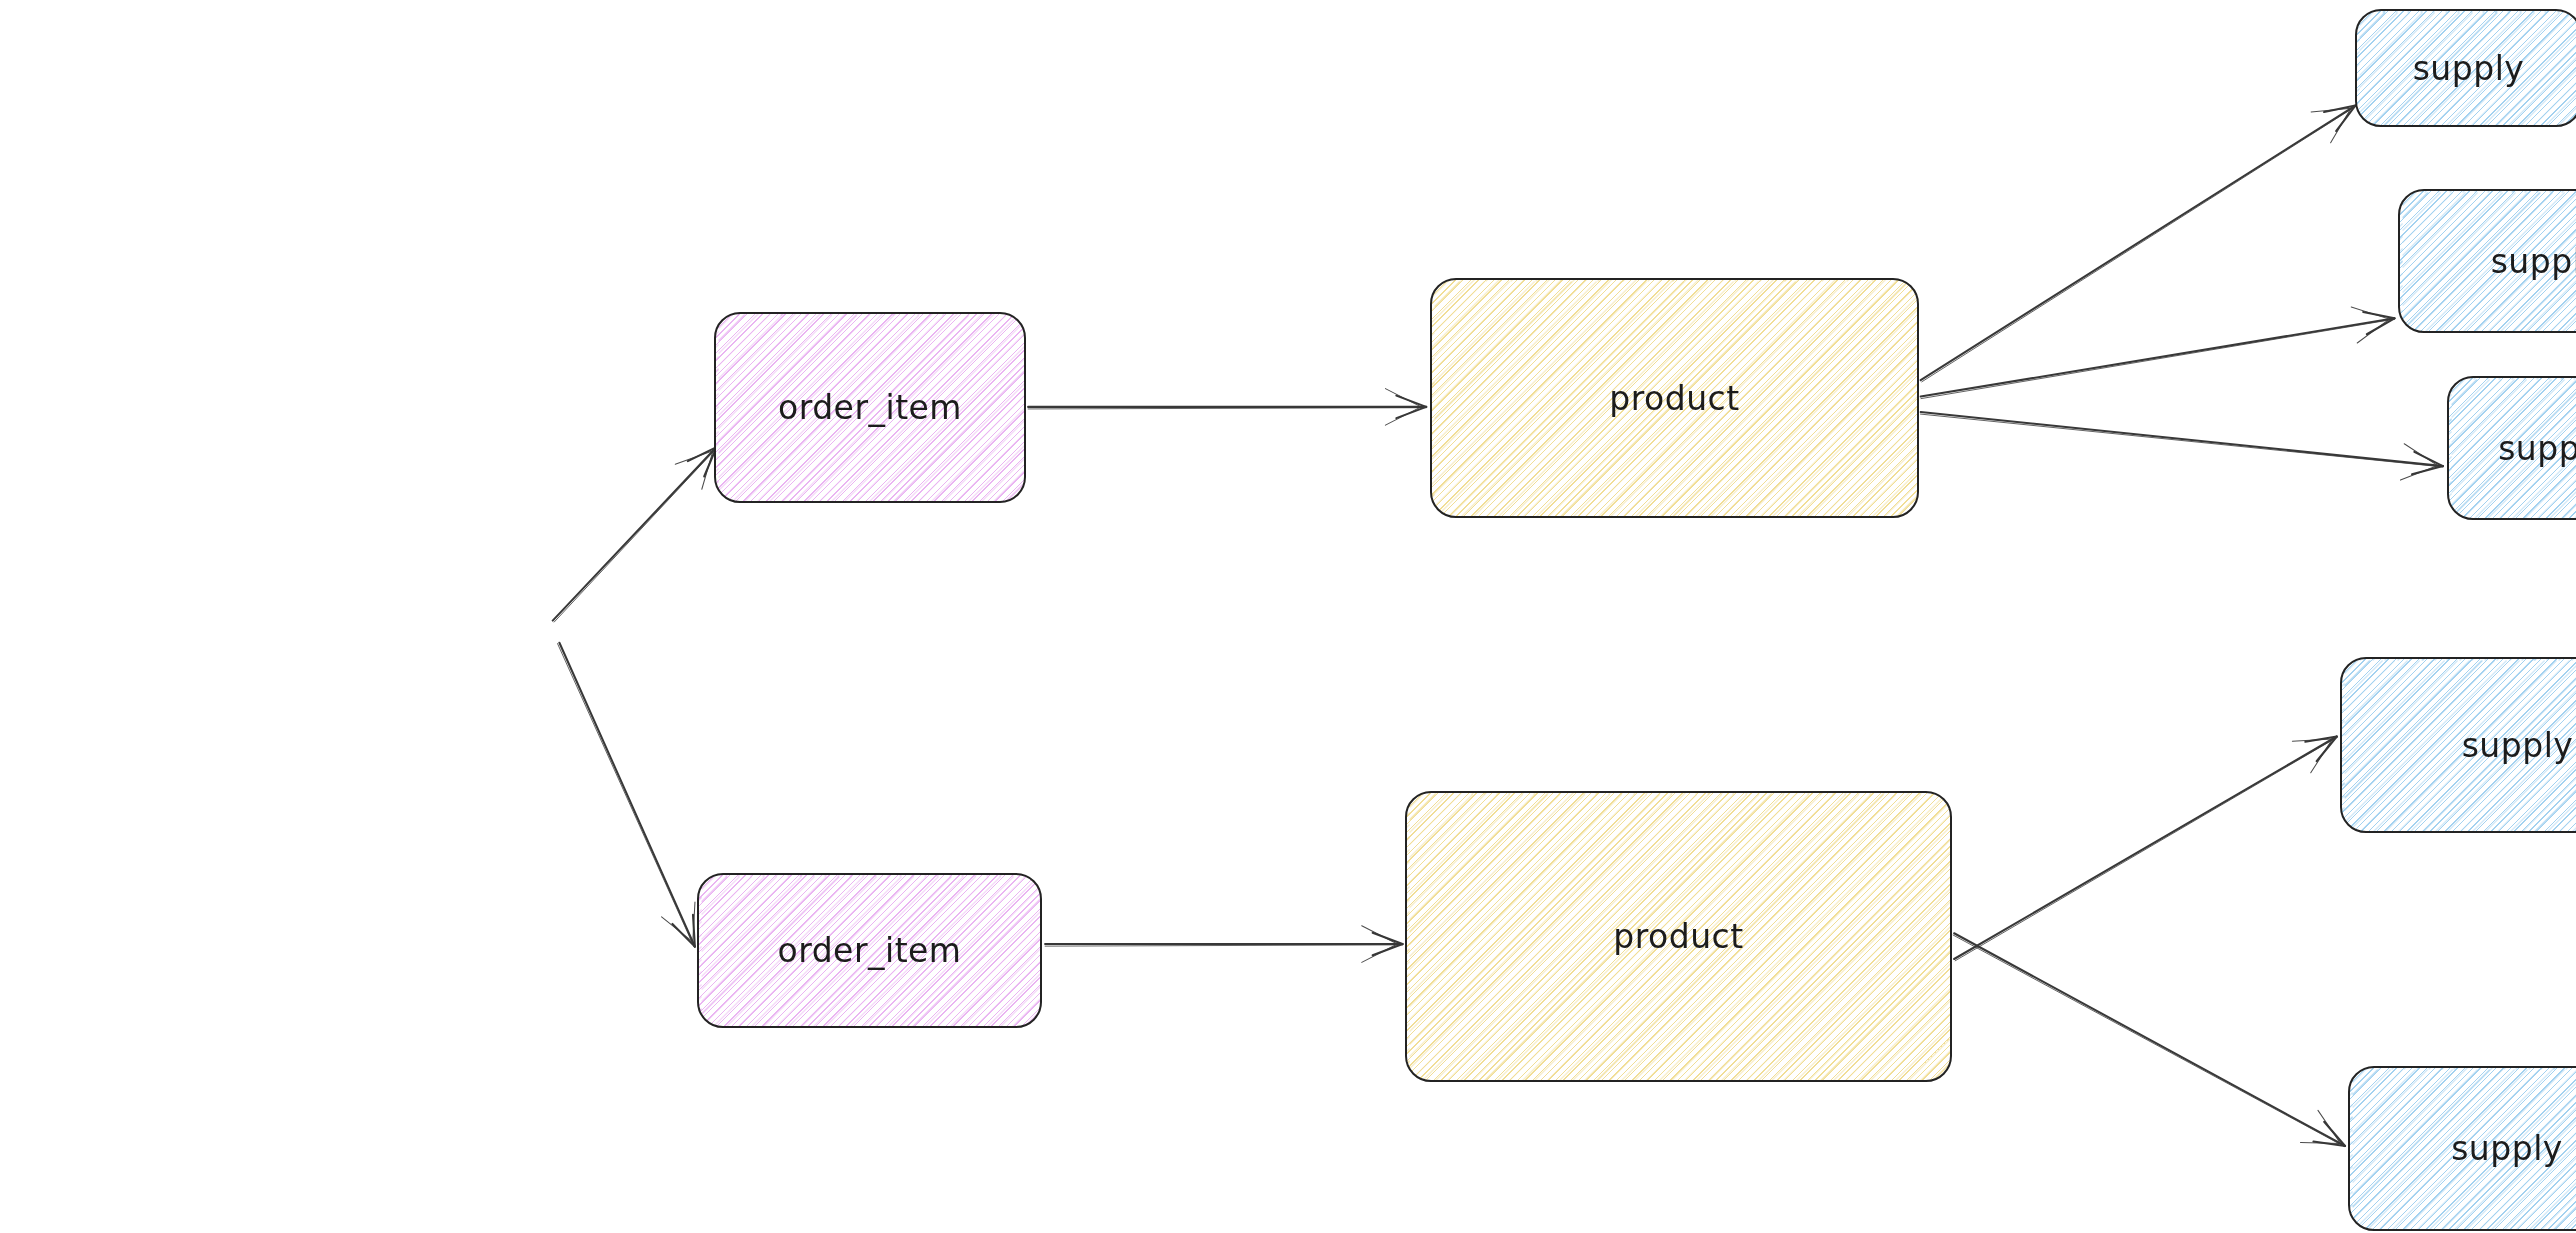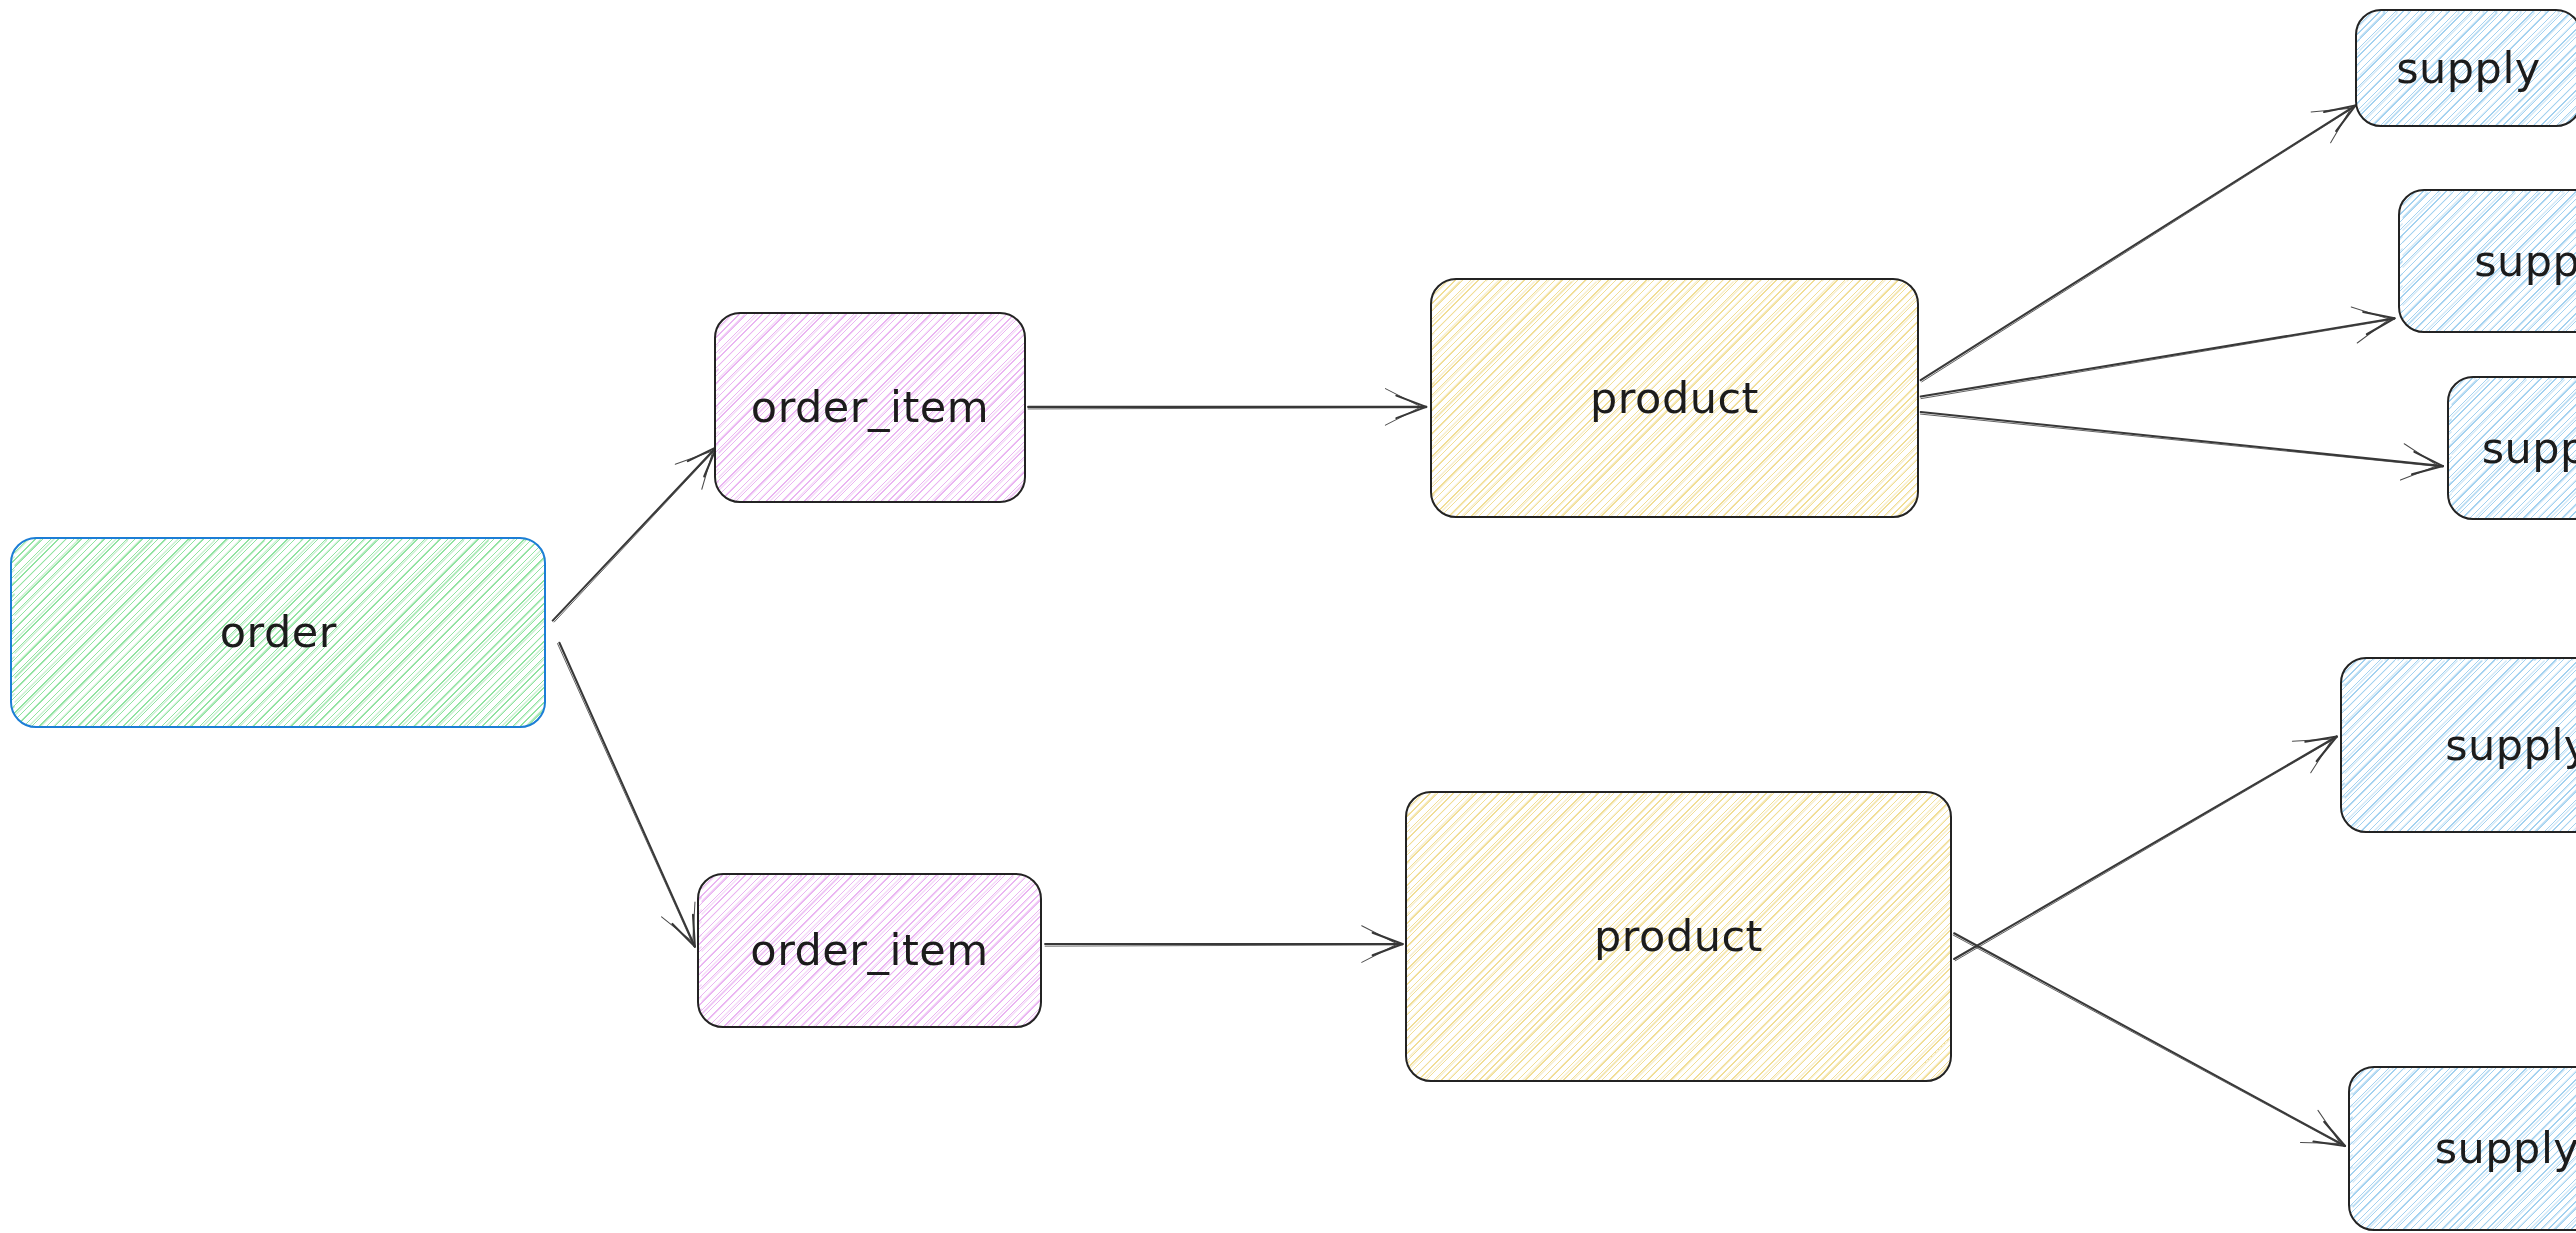--- a/index.html
+++ b/index.html
@@ -39,21 +39,21 @@
       repeating-linear-gradient(135deg,
         var(--hatch) 0px, var(--hatch) 0.8px,
         transparent 0.8px, transparent 8.8px);
     background-position: 0 0, 2.6px 1.5px;
   }
   .c-order  { --stroke: var(--blue-stroke); --hatch: var(--green-hatch); border-width: 2.6px; }
   .c-violet { --stroke: var(--dark-stroke); --hatch: var(--violet-hatch); }
   .c-yellow { --stroke: var(--dark-stroke); --hatch: var(--yellow-hatch); }
   .c-blue   { --stroke: var(--dark-stroke); --hatch: var(--blue-hatch); }
   .node .label {
-    font-size: 43px;
+    font-size: 33px;
     line-height: 1;
     color: var(--text-color, #1c1c1c);
     letter-spacing: 0.5px;
     white-space: nowrap;
     user-select: none;
   }
 </style>
 </head>
 <body>
 
@@ -127,23 +127,20 @@
       <g>
         <line x1="3791.0881601563524" y1="1815.513526492321" x2="4551.235264062541" y2="2226.4054105969285" stroke="#383838" stroke-width="1.8" stroke-linecap="round" opacity="0.85"></line>
         <line x1="3793" y1="1812" x2="4552" y2="2225" stroke="#383838" stroke-width="4" stroke-linecap="round"></line>
         <line x1="4511.470501280412" y1="2178.081349832515" x2="4552" y2="2225" stroke="#383838" stroke-width="4" stroke-linecap="round"></line>
         <line x1="4499.399450105395" y1="2155.963936328686" x2="4543.216183769197" y2="2220.220400390881" stroke="#383838" stroke-width="2" stroke-linecap="round" opacity="0.9"></line>
         <line x1="4490.592251913373" y1="2216.4508202189118" x2="4552" y2="2225" stroke="#383838" stroke-width="4" stroke-linecap="round"></line>
         <line x1="4465.465198244729" y1="2218.327367714267" x2="4543.216183769197" y2="2220.220400390881" stroke="#383838" stroke-width="2" stroke-linecap="round" opacity="0.9"></line>
       </g>
     </svg>
 
-  <div class="node c-order" style="left: 10.3px; top: 537px; width: 536px; height: 191px;">
-    <span class="label">order</span>
-  </div>
 
   <div class="node c-violet" style="left: 714px; top: 312px; width: 312px; height: 191px;">
     <span class="label">order_item</span>
   </div>
 
   <div class="node c-violet" style="left: 697px; top: 873px; width: 345px; height: 155px;">
     <span class="label">order_item</span>
   </div>
 
   <div class="node c-yellow" style="left: 1430px; top: 278px; width: 489px; height: 240px;">

